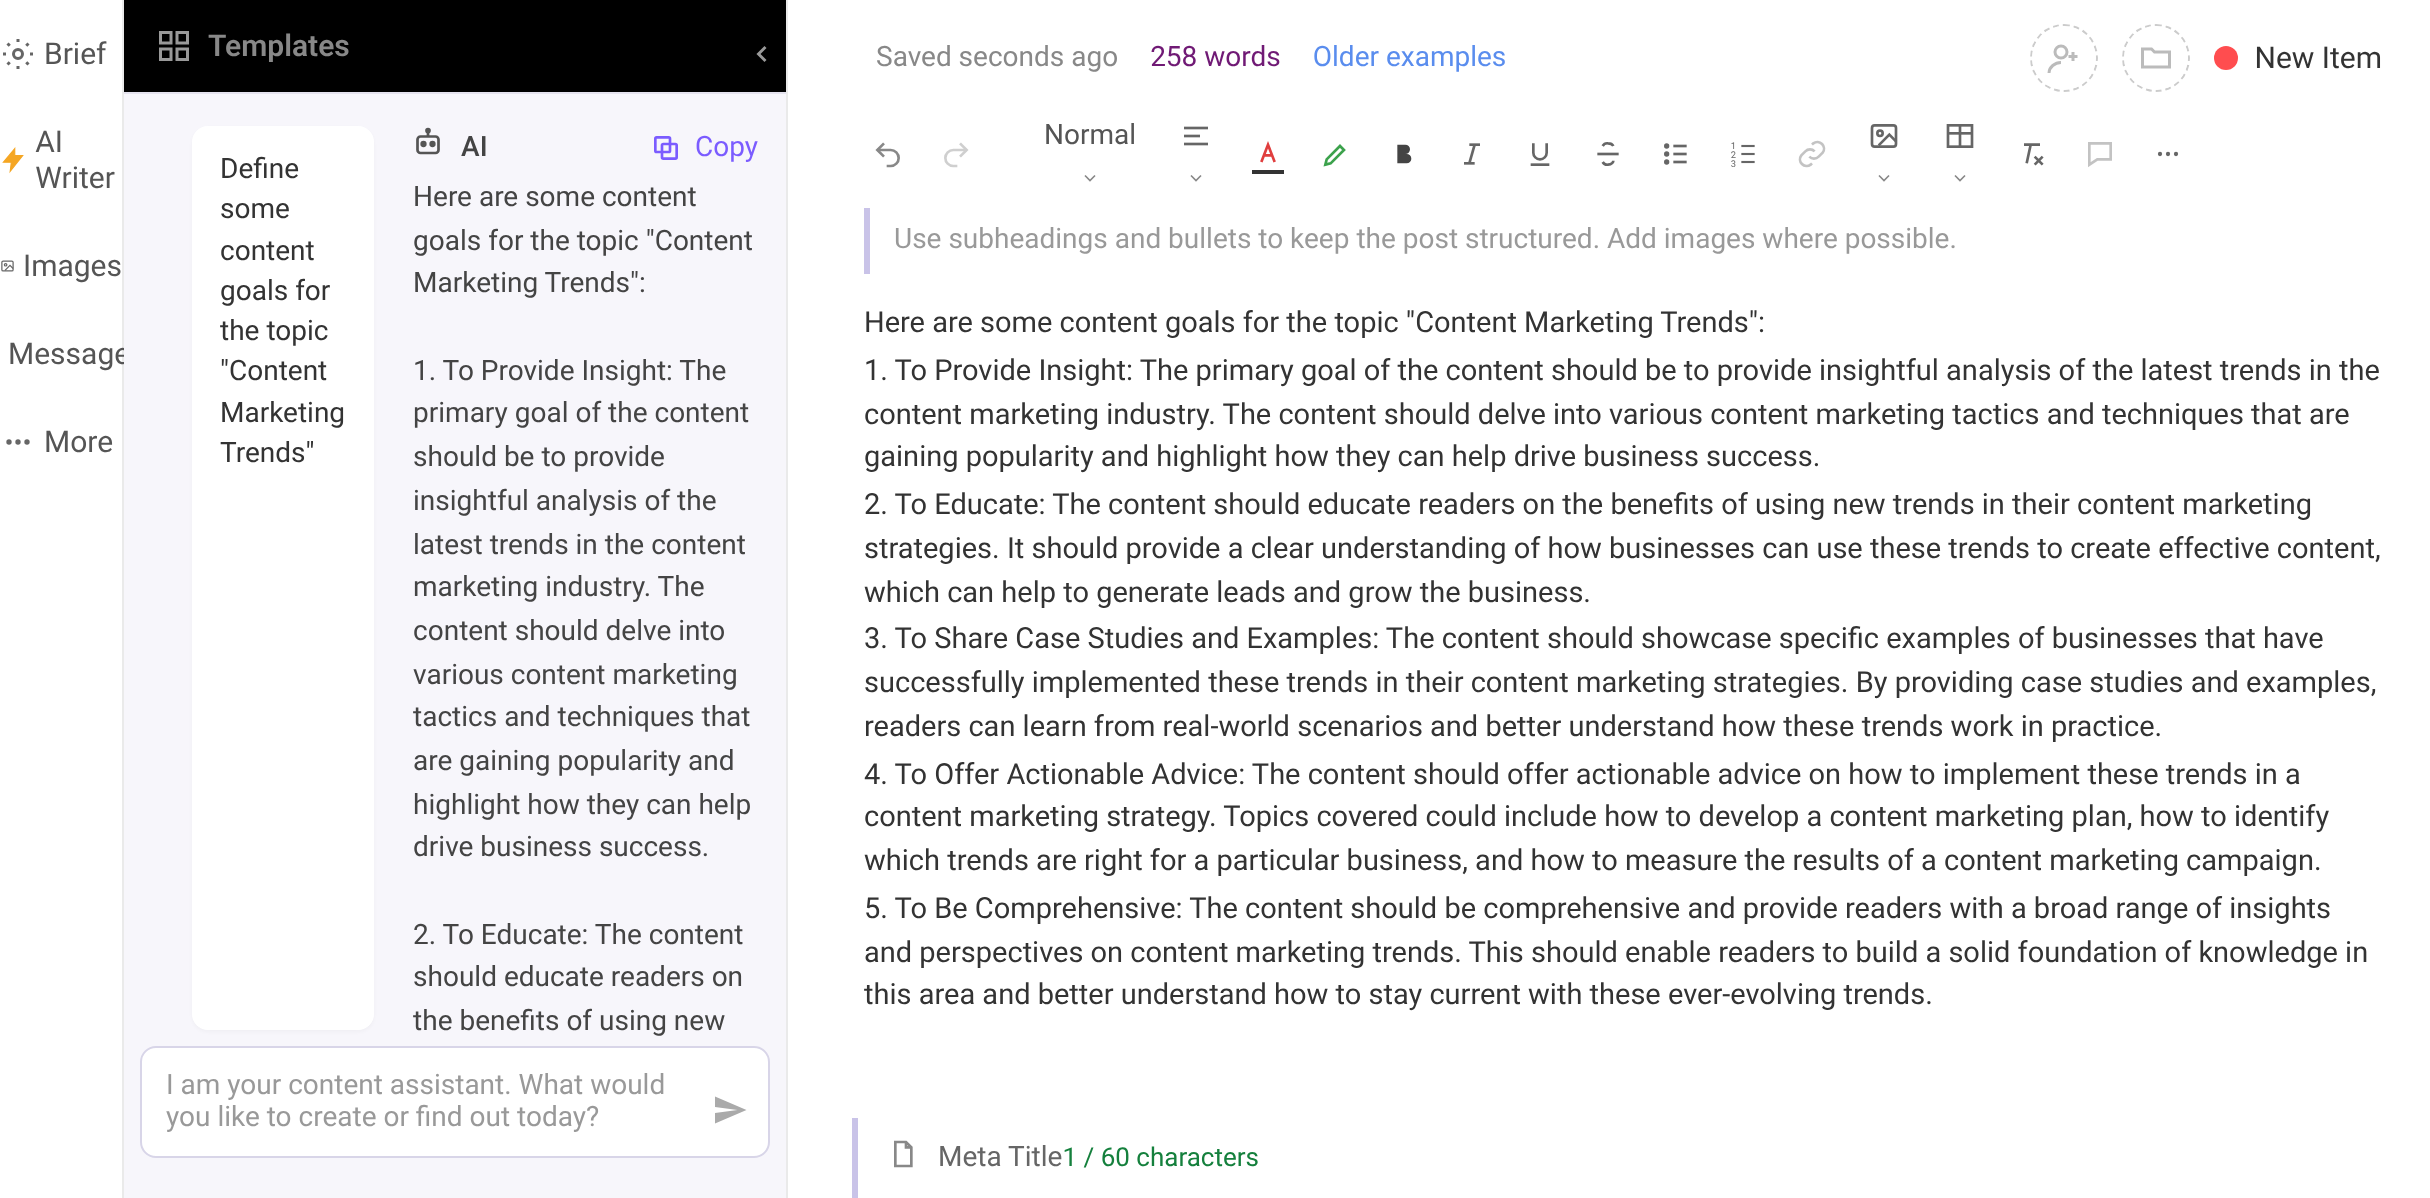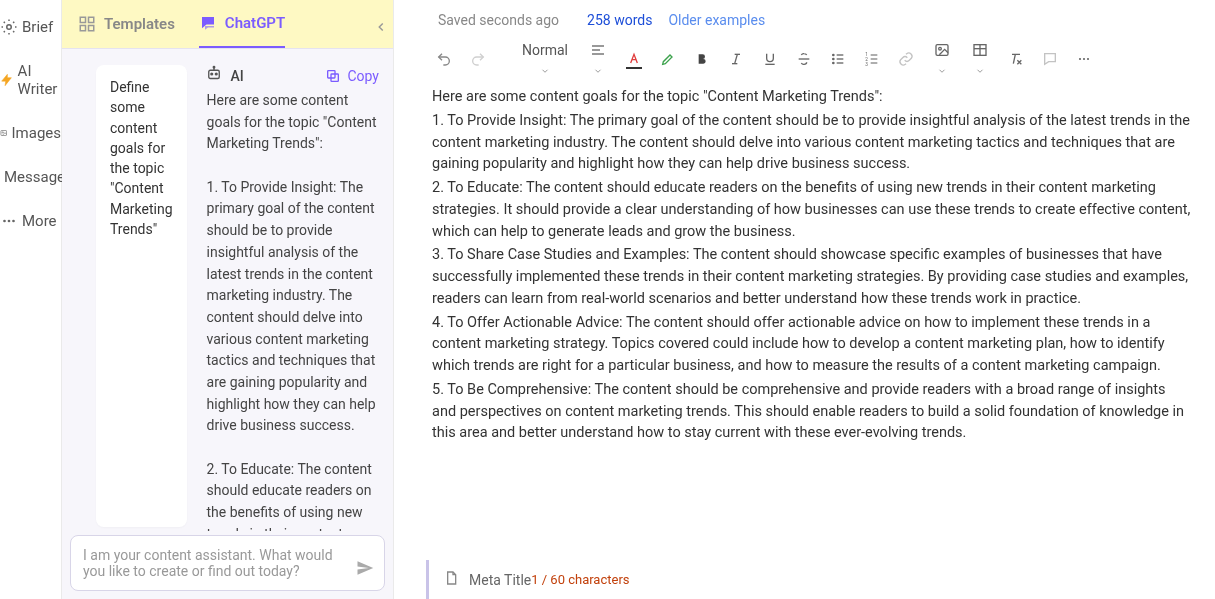--- a/index.html
+++ b/index.html
@@ -6,42 +6,42 @@
   body { font-family: -apple-system, BlinkMacSystemFont, "Segoe UI", Roboto, sans-serif; color: #333; background: #fff; height: 599px; width: 1215px; overflow: hidden; }
   .app { display: flex; height: 100%; }
 
   .rail { width: 62px; background: #fff; border-right: 1px solid #eaeaea; display: flex; flex-direction: column; align-items: center; padding-top: 14px; gap: 18px; }
   .rail-item { display: flex; flex-direction: row; align-items: center; gap: 4px; cursor: pointer; color: #555; font-size: 15px; width: 100%; padding: 4px 0; }
   .rail-item svg { width: 18px; height: 18px; }
   .rail-item.orange svg { fill: #f5a623; stroke: #f5a623; }
 
   .chat-panel { width: 332px; background: #f7f6fb; border-right: 1px solid #eaeaea; display: flex; flex-direction: column; position: relative; }
   .collapse-btn { position: absolute; right: -1px; top: 14px; width: 26px; height: 26px; color: #888; cursor: pointer; display: flex; align-items: center; justify-content: center; }
-  .tabs { display: flex; align-items: center; gap: 24px; padding: 14px 16px 0 16px; border-bottom: 1px solid #e5e3ef; background: #fef9c3; }
+  .tabs { display: flex; align-items: center; gap: 24px; padding: 14px 16px 0 16px; border-bottom: 1px solid #e5e3ef; background: #000000; }
   .tab { display: flex; align-items: center; gap: 8px; color: #888; font-size: 15px; font-weight: 600; padding-bottom: 14px; cursor: pointer; }
   .tab.active { color: #7b5cff; border-bottom: 2px solid #7b5cff; }
   .tab svg { width: 18px; height: 18px; }
 
   .chat-scroll { flex: 1; overflow-y: auto; padding: 16px 10px 4px 10px; display: flex; gap: 14px; }
   .user-msg { background: #fff; border-radius: 8px; padding: 12px 14px; font-size: 14px; color: #333; line-height: 1.45; margin-left: 24px; box-shadow: 0 1px 2px rgba(0,0,0,0.03); }
   .ai-head { display: flex; align-items: center; justify-content: space-between; padding: 0 4px; }
   .ai-head-left { display: flex; align-items: center; gap: 8px; color: #444; font-size: 14px; font-weight: 500; }
   .ai-head-left svg { width: 18px; height: 18px; }
   .copy-btn { display: flex; align-items: center; gap: 6px; color: #7b5cff; font-size: 14px; cursor: pointer; }
   .copy-btn svg { width: 16px; height: 16px; stroke: #7b5cff; }
   .ai-msg { padding: 4px 6px; font-size: 14px; color: #444; line-height: 1.55; white-space: pre-wrap; }
 
-  .chat-input { margin: 4px 8px 8px 8px; border: 1px solid #d8d5e8; background: #fff; border-radius: 8px; padding: 10px 40px 10px 12px; position: relative; font-size: 14px; color: #999; min-height: 56px; display: flex; align-items: center; }
+  .chat-input { margin: 4px 8px 20px 8px; border: 1px solid #d8d5e8; background: #fff; border-radius: 8px; padding: 10px 40px 10px 12px; position: relative; font-size: 14px; color: #999; min-height: 56px; display: flex; align-items: center; }
   .chat-input .send { position: absolute; right: 10px; bottom: 10px; color: #aaa; }
 
   .editor { flex: 1; display: flex; flex-direction: column; background: #fff; overflow: hidden; }
   .topbar { display: flex; align-items: center; justify-content: space-between; padding: 12px 24px 4px 44px; }
   .topbar-left { display: flex; align-items: center; gap: 16px; font-size: 14px; }
   .saved { color: #888; }
-  .words { color: #1d4ed8; margin-left: 12px; }
+  .words { color: #701a75; }
   .older { color: #5a8dee; cursor: pointer; }
   .topbar-right { display: flex; align-items: center; gap: 12px; }
   .icon-btn-dashed { width: 34px; height: 34px; border: 1.5px dashed #ccc; border-radius: 50%; display: flex; align-items: center; justify-content: center; color: #bbb; cursor: pointer; }
   .new-item { display: flex; align-items: center; gap: 8px; font-size: 15px; color: #333; cursor: pointer; }
   .dot-red { width: 12px; height: 12px; background: #ff4d4f; border-radius: 50%; }
 
   .toolbar { display: flex; align-items: center; gap: 6px; padding: 10px 24px 10px 36px; color: #555; }
   .tb-btn { width: 28px; height: 28px; display: flex; align-items: center; justify-content: center; cursor: pointer; color: #666; border-radius: 4px; position: relative; }
   .tb-btn svg { width: 16px; height: 16px; }
   .tb-btn.red svg { stroke: #e03e3e; fill: none; }
@@ -51,21 +51,21 @@
   .chev { width: 10px; height: 10px; }
   .sep-gap { width: 10px; }
 
   .doc { flex: 1; padding: 0 24px 12px 32px; overflow-y: auto; font-size: 14.5px; line-height: 1.5; color: #333; }
   .hint-block { border-left: 3px solid #c9c3e8; padding: 6px 0 6px 12px; margin: 0 0 14px 6px; color: #999; font-size: 14px; }
   .doc p { margin: 0 0 2px 6px; }
 
   .meta-row { margin: 8px 24px 0 32px; border-left: 3px solid #c9c3e8; padding: 10px 14px; display: flex; align-items: center; color: #666; font-size: 14px; }
   .meta-left { display: flex; align-items: center; gap: 10px; }
   .meta-left svg { width: 16px; height: 16px; }
-  .char-count { color: #c2410c; font-size: 13px; }
+  .char-count { color: #15803d; font-size: 13px; }
 </style>
 </head>
 <body>
 
 <div class="app">
 
   <div class="rail">
     <div class="rail-item">
       <svg viewBox="0 0 24 24" fill="none" stroke="#666" stroke-width="2">
           <circle cx="12" cy="12" r="3"></circle>
@@ -111,27 +111,20 @@
     </div>
     <div class="tabs">
       <div class="tab">
         <svg viewBox="0 0 24 24" fill="none" stroke="#999" stroke-width="2">
             <rect x="3" y="3" width="7" height="7"></rect>
             <rect x="14" y="3" width="7" height="7"></rect>
             <rect x="3" y="14" width="7" height="7"></rect>
             <rect x="14" y="14" width="7" height="7"></rect>
           </svg>
         <span>Templates</span>
-      </div>
-      <div class="tab active">
-        <svg viewBox="0 0 24 24" fill="#7b5cff">
-            <path d="M4 4h16v10H10l-6 5V4z"></path>
-            <path d="M8 16h12v2H12l-4 3v-5z" fill="#7b5cff" opacity="0.6"></path>
-          </svg>
-        <span>ChatGPT</span>
       </div>
     </div>
 
     <div class="chat-scroll">
       <div class="user-msg">Define some content goals for the topic "Content Marketing Trends"</div>
       <div>
         <div class="ai-head">
           <div class="ai-head-left">
             <span>
               <svg viewBox="0 0 24 24" fill="none" stroke="#555" stroke-width="1.8">
@@ -170,20 +163,39 @@
     </div>
   </div>
 
   <div class="editor">
     <div class="topbar">
       <div class="topbar-left">
         <span class="saved">Saved seconds ago</span>
         <span class="words">258 words</span>
         <span class="older">Older examples</span>
       </div>
+      <div class="topbar-right">
+        <div class="icon-btn-dashed">
+          <svg width="18" height="18" viewBox="0 0 24 24" fill="none" stroke="#bbb" stroke-width="2">
+              <circle cx="10" cy="8" r="4"></circle>
+              <path d="M2 22c0-4 4-7 8-7"></path>
+              <line x1="18" y1="8" x2="18" y2="14"></line>
+              <line x1="15" y1="11" x2="21" y2="11"></line>
+            </svg>
+        </div>
+        <div class="icon-btn-dashed">
+          <svg width="18" height="18" viewBox="0 0 24 24" fill="none" stroke="#bbb" stroke-width="2">
+              <path d="M3 6h6l2 2h10v10H3V6z"></path>
+            </svg>
+        </div>
+        <div class="new-item">
+          <span class="dot-red"></span>
+          <span>New Item</span>
+        </div>
+      </div>
     </div>
 
     <div class="toolbar">
       <div class="tb-btn">
           <svg viewBox="0 0 24 24" fill="none" stroke="#888" stroke-width="2">
             <path d="M9 14 4 9l5-5"></path>
             <path d="M4 9h10a6 6 0 0 1 0 12h-3"></path>
           </svg>
         </div>
       <div class="tb-btn" style="opacity:0.4">
@@ -302,20 +314,21 @@
       <div class="tb-btn">
           <svg viewBox="0 0 24 24" fill="#666">
             <circle cx="6" cy="12" r="1.6"></circle>
             <circle cx="12" cy="12" r="1.6"></circle>
             <circle cx="18" cy="12" r="1.6"></circle>
           </svg>
         </div>
     </div>
 
     <div class="doc">
+      <div class="hint-block">Use subheadings and bullets to keep the post structured. Add images where possible.</div>
       <p>Here are some content goals for the topic "Content Marketing Trends":</p>
       <p>1. To Provide Insight: The primary goal of the content should be to provide insightful analysis of the latest trends in the content marketing industry. The content should delve into various content marketing tactics and techniques that are gaining popularity and highlight how they can help drive business success.</p>
       <p>2. To Educate: The content should educate readers on the benefits of using new trends in their content marketing strategies. It should provide a clear understanding of how businesses can use these trends to create effective content, which can help to generate leads and grow the business.</p>
       <p>3. To Share Case Studies and Examples: The content should showcase specific examples of businesses that have successfully implemented these trends in their content marketing strategies. By providing case studies and examples, readers can learn from real-world scenarios and better understand how these trends work in practice.</p>
       <p>4. To Offer Actionable Advice: The content should offer actionable advice on how to implement these trends in a content marketing strategy. Topics covered could include how to develop a content marketing plan, how to identify which trends are right for a particular business, and how to measure the results of a content marketing campaign.</p>
       <p>5. To Be Comprehensive: The content should be comprehensive and provide readers with a broad range of insights and perspectives on content marketing trends. This should enable readers to build a solid foundation of knowledge in this area and better understand how to stay current with these ever-evolving trends.</p>
     </div>
 
     <div class="meta-row">
       <div class="meta-left">

